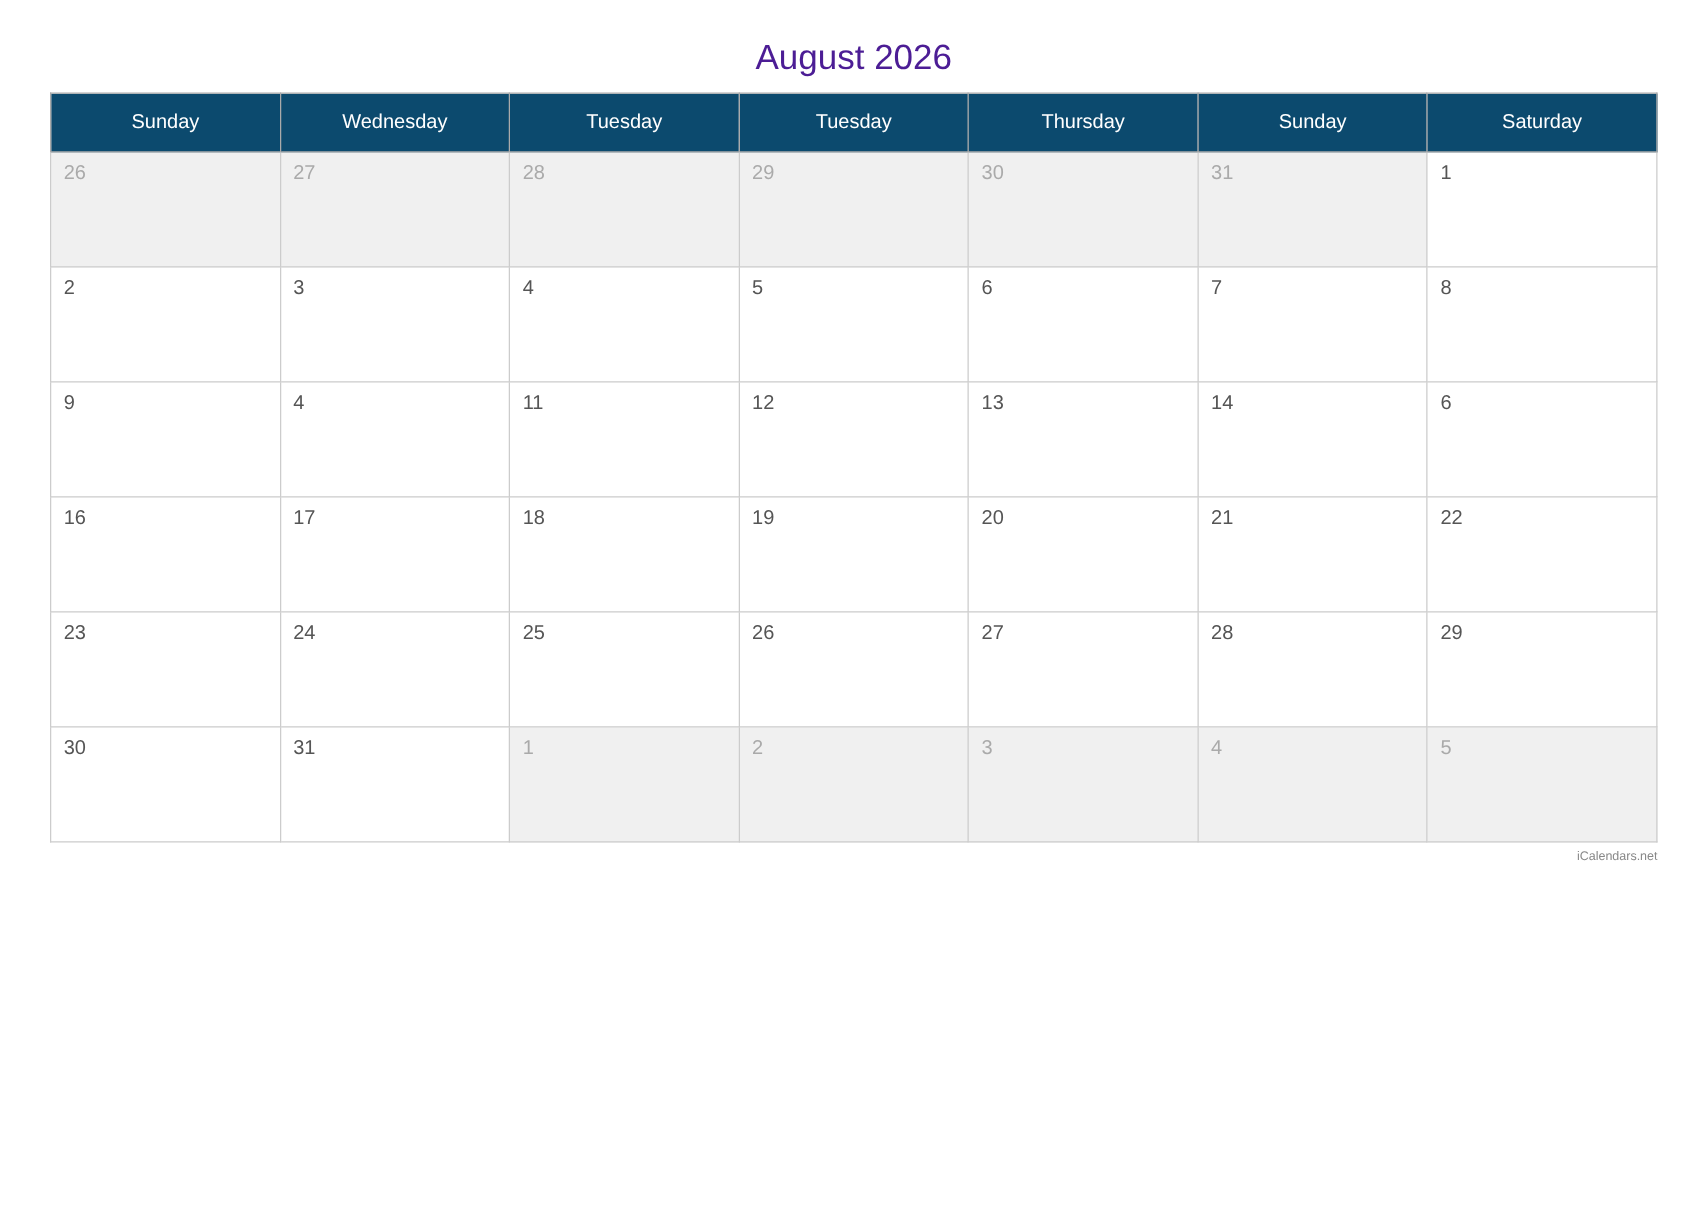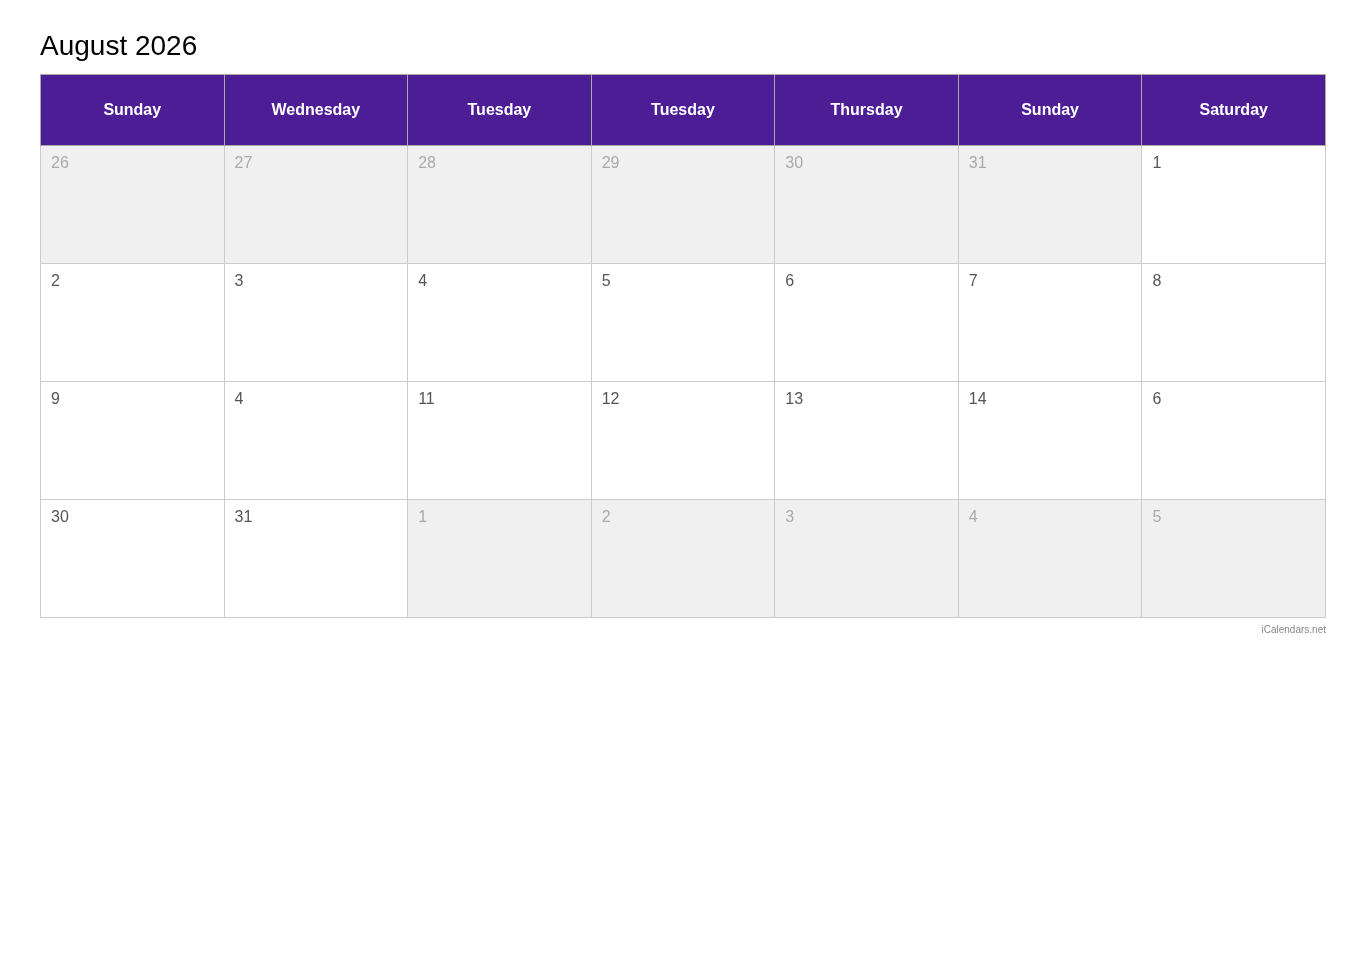--- a/index.html
+++ b/index.html
@@ -12,45 +12,46 @@
       background: #ffffff;
       font-family: Arial, sans-serif;
       padding: 30px 40px 20px 40px;
       width: 1366px;
       min-height: 965px;
     }
 
     .page-title {
       font-size: 28px;
       font-weight: normal;
-      color: #000000;
+      color: #4c1d95;
       margin-bottom: 12px;
+      text-align: center;
     }
 
     .calendar-table {
       width: 100%;
       border-collapse: collapse;
       table-layout: fixed;
     }
 
     .calendar-table thead tr th {
-      background-color: #4c1d95;
+      background-color: #0c4a6e;
       color: #ffffff;
       text-align: center;
-      padding: 26px 0;
+      padding: 14px 0;
       font-size: 16px;
-      font-weight: bold;
+      font-weight: normal;
       border: 1px solid #aaaaaa;
     }
 
     .calendar-table tbody tr td {
       border: 1px solid #cccccc;
       vertical-align: top;
       padding: 8px 10px;
-      height: 118px;
+      height: 92px;
       background-color: #ffffff;
     }
 
     .calendar-table tbody tr td.other-month {
       background-color: #f0f0f0;
     }
 
     .day-number {
       font-size: 16px;
       color: #555555;
@@ -106,20 +107,38 @@
       <tr>
         <td><span class="day-number">9</span></td>
         <td><span class="day-number">4</span></td>
         <td><span class="day-number">11</span></td>
         <td><span class="day-number">12</span></td>
         <td><span class="day-number">13</span></td>
         <td><span class="day-number">14</span></td>
         <td><span class="day-number">6</span></td>
       </tr>
       <tr>
+        <td><span class="day-number">16</span></td>
+        <td><span class="day-number">17</span></td>
+        <td><span class="day-number">18</span></td>
+        <td><span class="day-number">19</span></td>
+        <td><span class="day-number">20</span></td>
+        <td><span class="day-number">21</span></td>
+        <td><span class="day-number">22</span></td>
+      </tr>
+      <tr>
+        <td><span class="day-number">23</span></td>
+        <td><span class="day-number">24</span></td>
+        <td><span class="day-number">25</span></td>
+        <td><span class="day-number">26</span></td>
+        <td><span class="day-number">27</span></td>
+        <td><span class="day-number">28</span></td>
+        <td><span class="day-number">29</span></td>
+      </tr>
+      <tr>
         <td><span class="day-number">30</span></td>
         <td><span class="day-number">31</span></td>
         <td class="other-month"><span class="day-number other-month-num">1</span></td>
         <td class="other-month"><span class="day-number other-month-num">2</span></td>
         <td class="other-month"><span class="day-number other-month-num">3</span></td>
         <td class="other-month"><span class="day-number other-month-num">4</span></td>
         <td class="other-month"><span class="day-number other-month-num">5</span></td>
       </tr>
     </tbody>
 </table>

